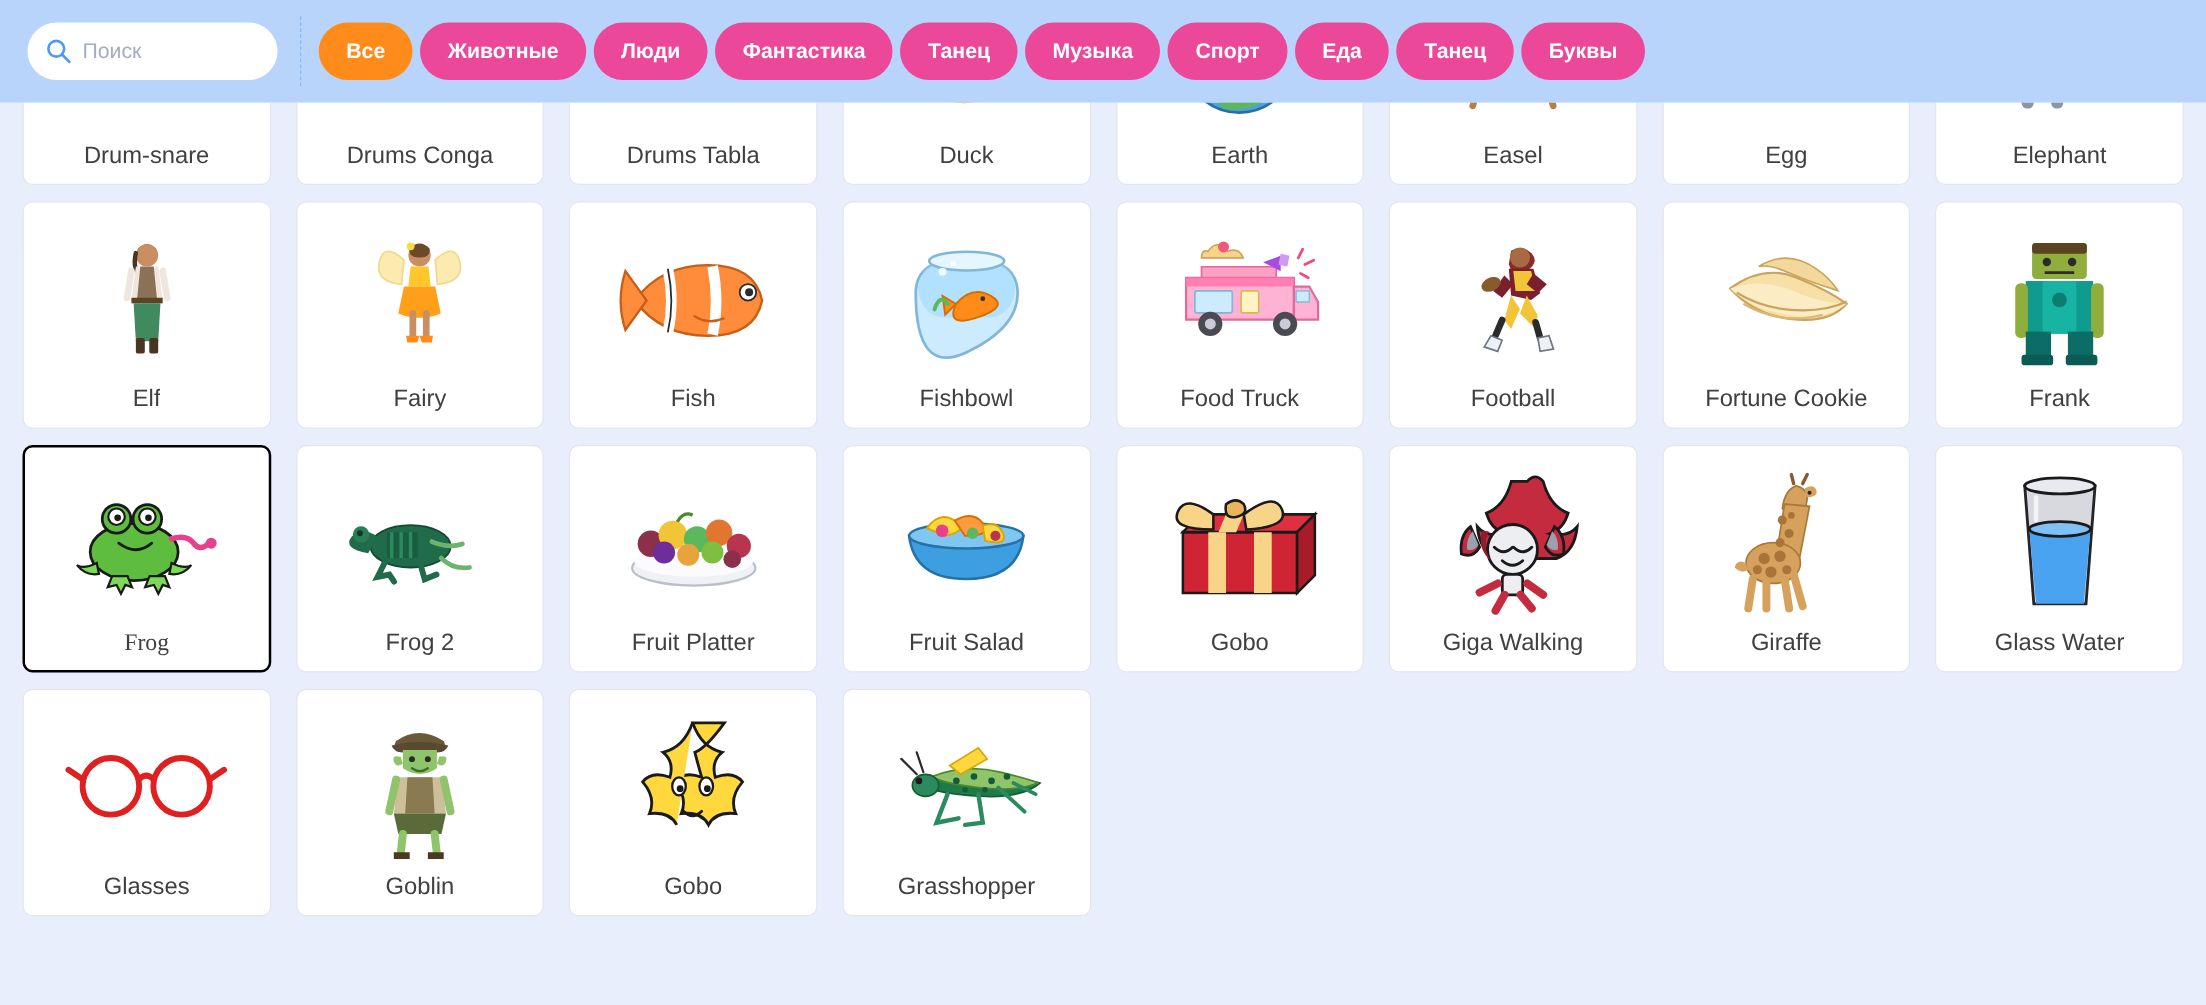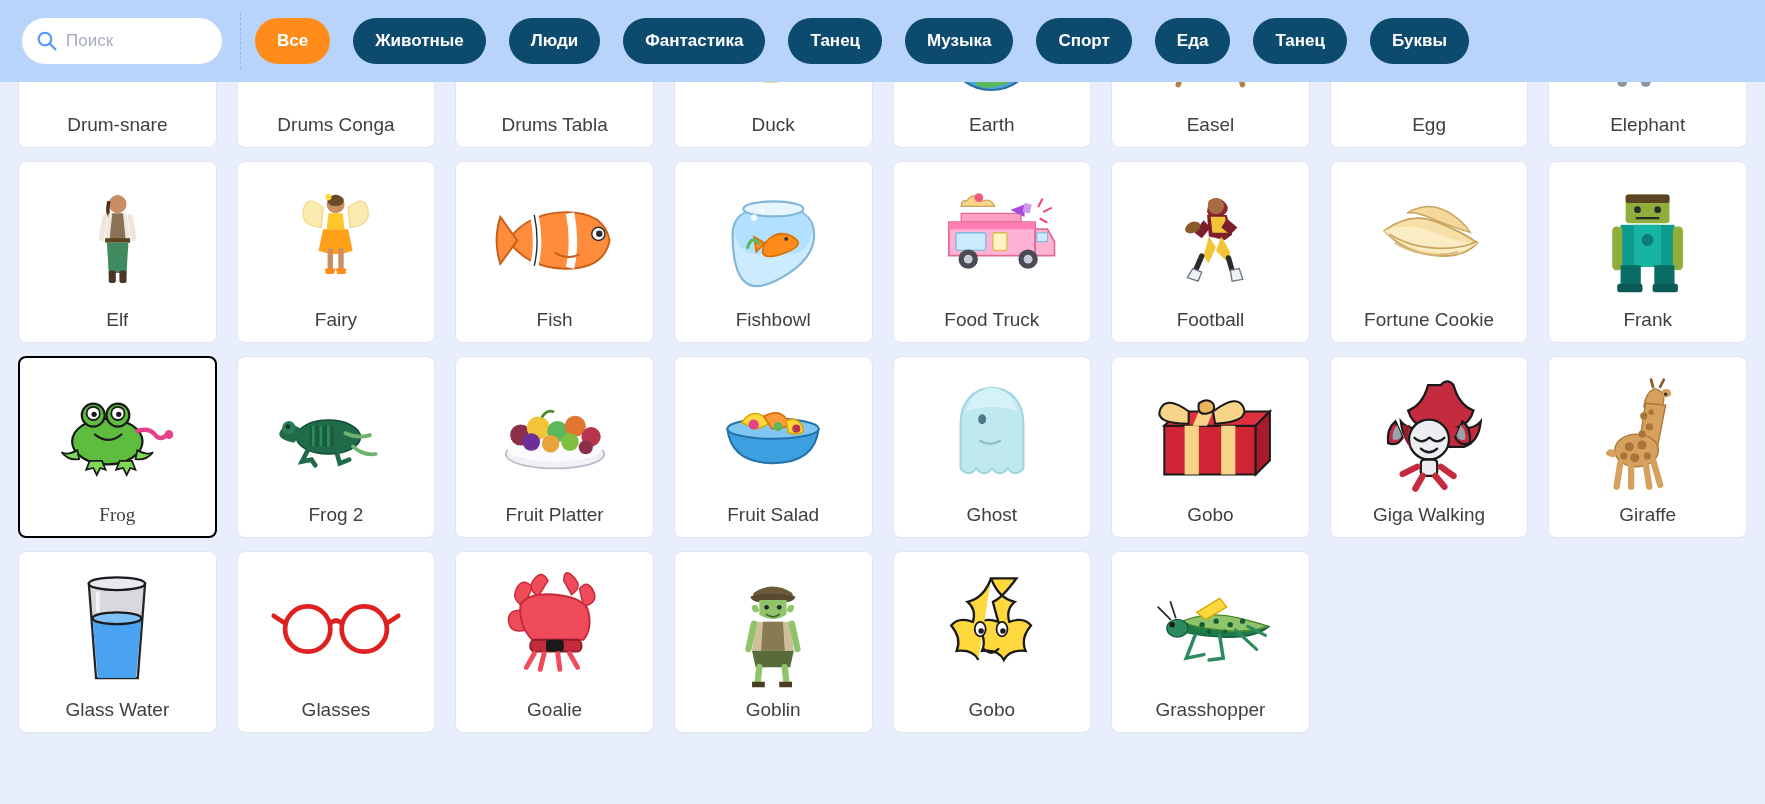--- a/index.html
+++ b/index.html
@@ -42,27 +42,27 @@
     font-size: 17px; color: #575e75; width: 100%;
   }
   .search-input::placeholder { color: #a6acc0; }
 
   .divider {
     width: 1px; height: 56px; margin: 0 14px 0 18px;
     border-left: 1px dashed #8fb8ef;
     flex: 0 0 1px;
   }
 
-  .filters { display: flex; gap: 23px; flex: 1 1 auto; }
+  .filters { display: flex; gap: 6px; flex: 1 1 auto; }
   .filter-btn {
     border: none;
     border-radius: 23px;
     height: 46px;
     padding: 0 22px;
-    background: #0c4a6e;
+    background: #ec4899;
     color: #ffffff;
     font-family: "Liberation Sans", sans-serif;
     font-size: 17px;
     font-weight: bold;
     cursor: pointer;
     white-space: nowrap;
     display: flex; align-items: center; justify-content: center;
   }
   .filter-btn.active { background: #ff8c1a; }
 
@@ -453,31 +453,20 @@
               <ellipse cx="65" cy="44" rx="45" ry="10" fill="#7fc6f2" stroke="#2472a8" stroke-width="2"></ellipse>
               <path d="M34 38q10-14 22-6t-8 12z" fill="#ffd83d" stroke="#d9a500" stroke-width="1.5"></path>
               <path d="M56 32q14-8 22 2t-14 10z" fill="#ff9a3d" stroke="#d96e00" stroke-width="1.5"></path>
               <path d="M78 36q12-4 16 6t-14 6z" fill="#ffd83d" stroke="#d9a500" stroke-width="1.5"></path>
               <circle cx="46" cy="40" r="5" fill="#e8418c"></circle>
               <circle cx="70" cy="42" r="4.5" fill="#5cb85c"></circle>
               <circle cx="88" cy="44" r="4" fill="#b8344f"></circle>
             </svg>
           </div>
           <div class="tile-label">Fruit Salad</div>
-        </div>
-        <div class="tile">
-          <div class="thumb">
-            <svg viewBox="0 0 120 120">
-              <path d="M60 12c20 0 32 16 32 36v46q-8 10-16 0-8 10-16 0-8 10-16 0-8 10-16 0V48c0-20 12-36 32-36z" fill="#bfe8ef" stroke="#9ed4dd" stroke-width="2"></path>
-              <path d="M60 12c12 0 22 10 26 24-14-6-38-6-52 0 4-14 14-24 26-24z" fill="#d6f2f7"></path>
-              <ellipse cx="50" cy="44" rx="4" ry="5" fill="#4a7d86"></ellipse>
-              <path d="M48 66q10 6 20 0" stroke="#8cc4cd" stroke-width="2.5" fill="none" stroke-linecap="round"></path>
-            </svg>
-          </div>
-          <div class="tile-label">Ghost</div>
         </div>
         <div class="tile">
           <div class="thumb">
             <svg viewBox="0 0 130 110">
               <path d="M20 46h90v48H20z" fill="#cf2434" stroke="#1a1a1a" stroke-width="2"></path>
               <path d="M20 46l14-14h90l-14 14z" fill="#e0303f" stroke="#1a1a1a" stroke-width="2"></path>
               <path d="M110 46l14-14v48l-14 14z" fill="#a81b28" stroke="#1a1a1a" stroke-width="2"></path>
               <path d="M40 46h14v48H40zM76 46h14v48H76z" fill="#f7d488"></path>
               <path d="M54 32h14l-6 14h-14z" fill="#f7d488"></path>
               <path d="M44 32q-22-16-28-2t28 14z" fill="#f7d488" stroke="#1a1a1a" stroke-width="2"></path>
@@ -552,36 +541,20 @@
               <circle cx="40" cy="34" r="24" fill="none" stroke="#e02020" stroke-width="5"></circle>
               <circle cx="100" cy="34" r="24" fill="none" stroke="#e02020" stroke-width="5"></circle>
               <path d="M64 28q6-6 12 0" stroke="#e02020" stroke-width="5" fill="none" stroke-linecap="round"></path>
               <path d="M16 28l-12-8M124 28l12-8" stroke="#e02020" stroke-width="5" stroke-linecap="round"></path>
             </svg>
           </div>
           <div class="tile-label">Glasses</div>
         </div>
         <div class="tile">
           <div class="thumb">
-            <svg viewBox="0 0 130 120">
-              <path d="M42 16q-10-10-16 2t8 18z" fill="#ef4b5a" stroke="#c52b3a" stroke-width="1.5"></path>
-              <path d="M58 10q-6-12-14-2t4 18z" fill="#ef4b5a" stroke="#c52b3a" stroke-width="1.5"></path>
-              <path d="M74 10q0-14 10-4t-2 18z" fill="#ef4b5a" stroke="#c52b3a" stroke-width="1.5"></path>
-              <path d="M90 18q8-10 14 2t-10 16z" fill="#ef4b5a" stroke="#c52b3a" stroke-width="1.5"></path>
-              <path d="M30 40q-14 0-12 12t18 8z" fill="#ef4b5a" stroke="#c52b3a" stroke-width="1.5"></path>
-              <path d="M30 34q8-12 34-10t34 14q6 20-4 32H42q-14-14-12-36z" fill="#ef4b5a" stroke="#c52b3a" stroke-width="2"></path>
-              <rect x="40" y="70" width="52" height="12" rx="5" fill="#c52b3a" stroke="#8f1d2c" stroke-width="2"></rect>
-              <rect x="56" y="70" width="18" height="12" rx="3" fill="#1a1a1a"></rect>
-              <path d="M44 84l-8 14M54 84l-4 16M68 84l2 16M80 84l8 14" stroke="#ef4b5a" stroke-width="5" stroke-linecap="round"></path>
-            </svg>
-          </div>
-          <div class="tile-label">Goalie</div>
-        </div>
-        <div class="tile">
-          <div class="thumb">
             <svg viewBox="0 0 110 130">
               <path d="M34 24q20-14 42 0 4 8-4 10H38q-8-2-4-10z" fill="#6b5a3a"></path>
               <path d="M30 28q24-6 50 0-2 6-10 6H40q-8 0-10-6z" fill="#574a30"></path>
               <path d="M40 32h30v16q-15 10-30 0z" fill="#8fc46b"></path>
               <circle cx="48" cy="40" r="2.6" fill="#2b2b2b"></circle>
               <circle cx="62" cy="40" r="2.6" fill="#2b2b2b"></circle>
               <path d="M48 48q7 5 14 0" stroke="#3f6b2b" stroke-width="2" fill="none" stroke-linecap="round"></path>
               <path d="M38 38q-8-2-6 4t8 2z" fill="#8fc46b"></path>
               <path d="M72 38q8-2 6 4t-8 2z" fill="#8fc46b"></path>
               <path d="M36 56h38l4 32H32z" fill="#cdbf9a"></path>

